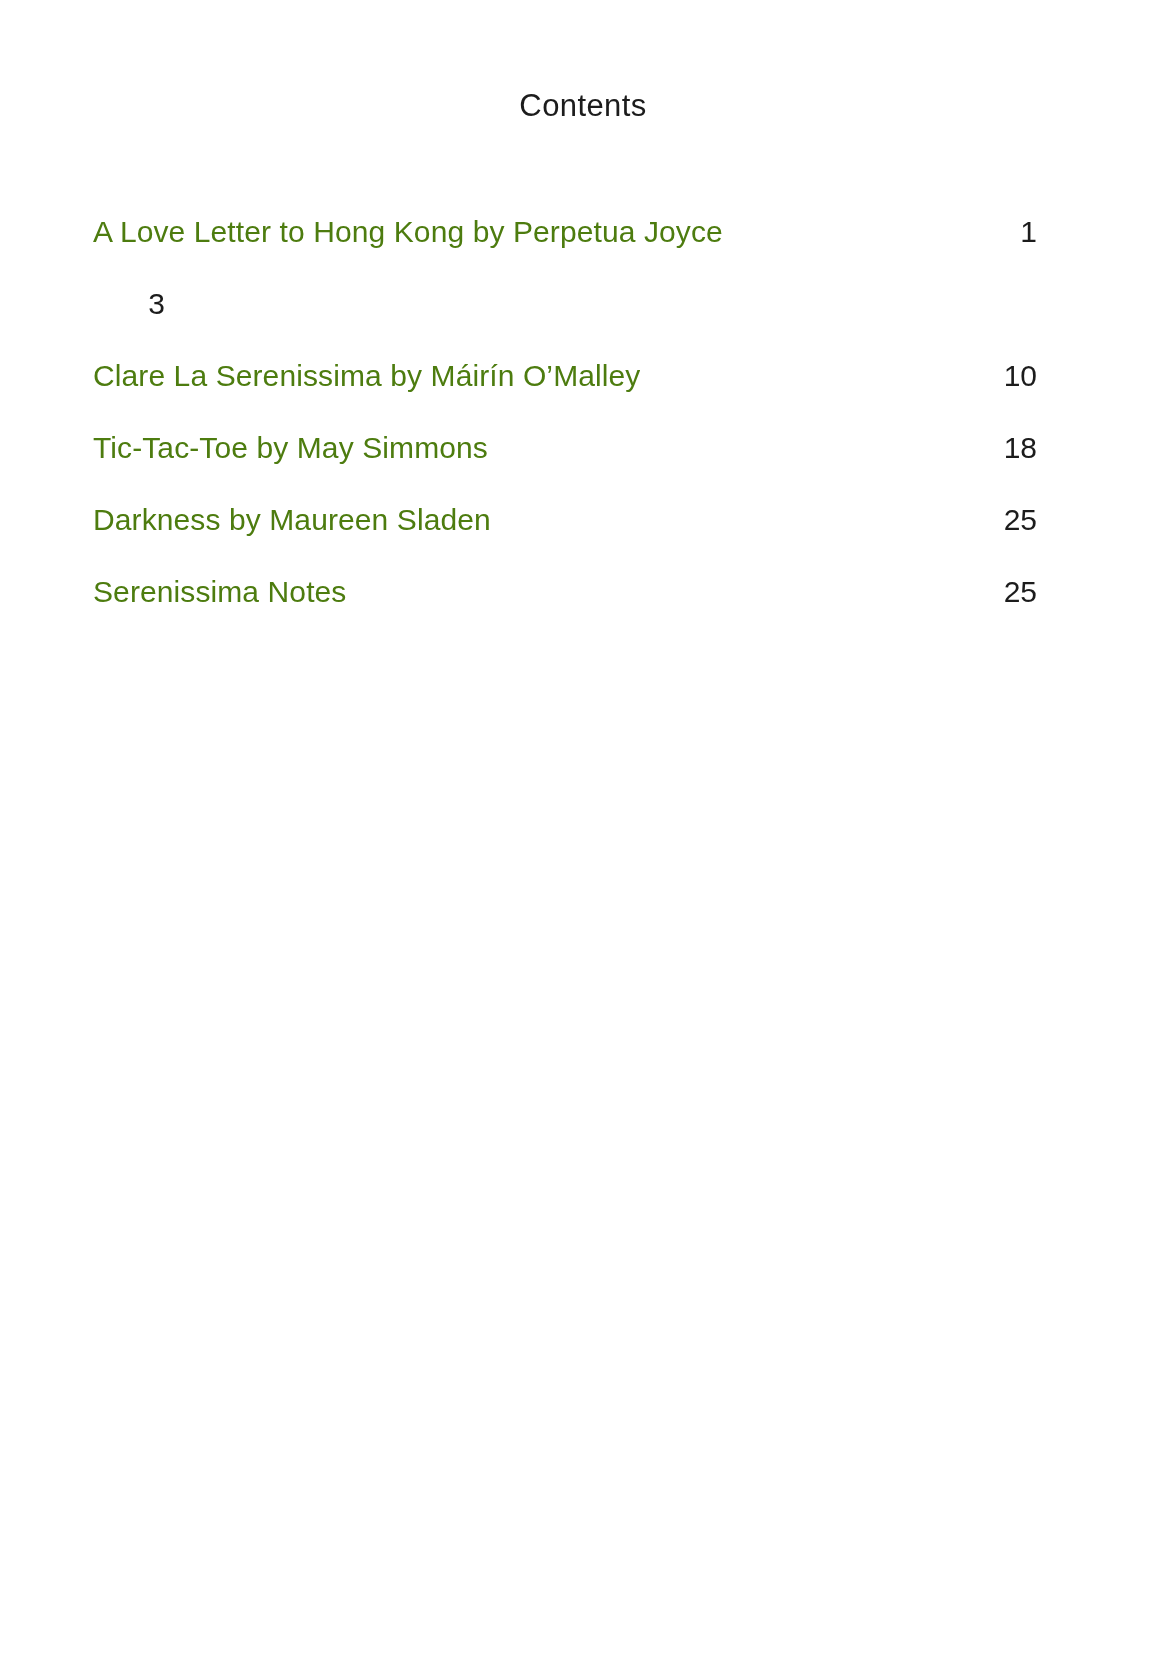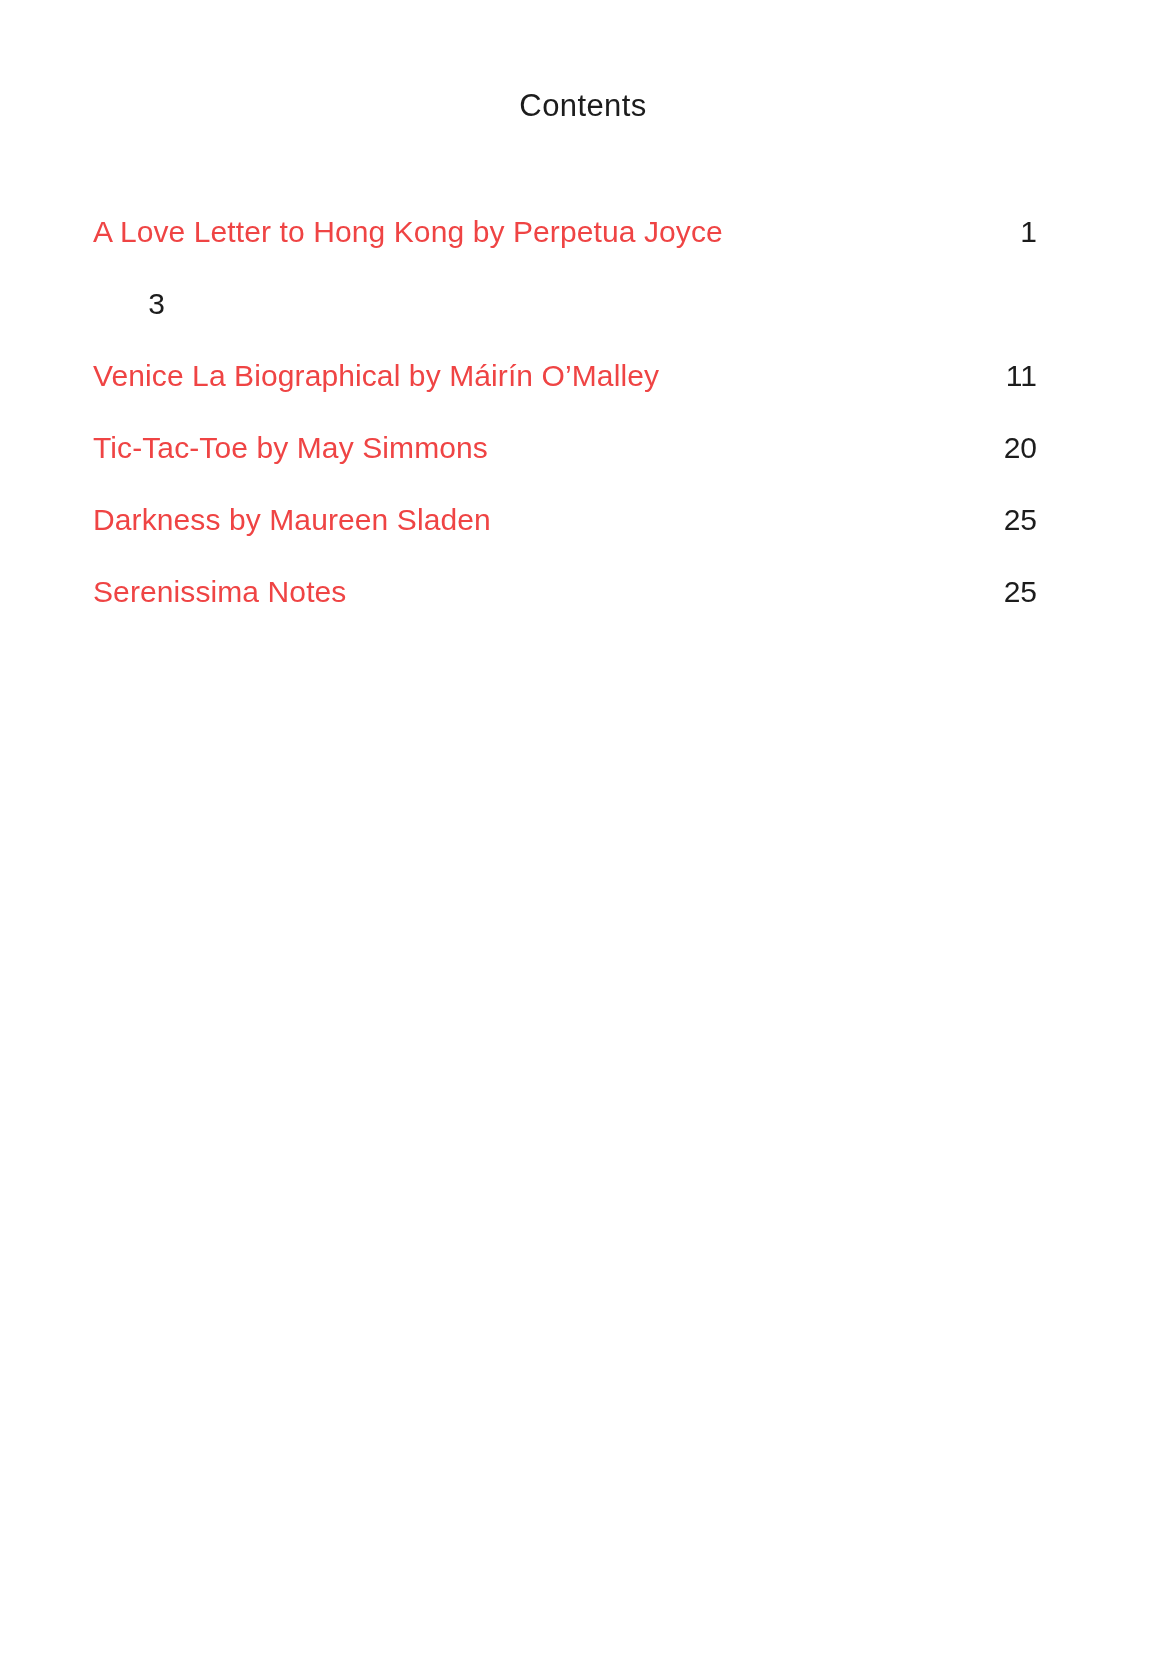--- a/index.html
+++ b/index.html
@@ -44,21 +44,21 @@
     align-items: baseline;
     justify-content: space-between;
     height: 72px;
     line-height: 72px;
     white-space: nowrap;
   }
   .toc-entry {
     font-size: 30px;
     font-weight: 300;
     letter-spacing: 0.1px;
-    color: #ef4444;
+    color: #4d7c0f;
     flex: 0 1 auto;
     overflow: hidden;
     text-overflow: clip;
   }
   .toc-page {
     font-size: 30px;
     font-weight: 300;
     color: #1c1c1c;
     flex: 0 0 auto;
     text-align: right;
@@ -78,27 +78,27 @@
     <div class="toc-row">
       <span class="toc-entry">A Love Letter to Hong Kong by Perpetua Joyce</span>
       <span class="toc-page">1</span>
     </div>
 
     <div class="toc-row">
       <span class="toc-page">3</span>
     </div>
 
     <div class="toc-row">
-      <span class="toc-entry">Venice La Biographical by Máirín O’Malley</span>
-      <span class="toc-page">11</span>
+      <span class="toc-entry">Clare La Serenissima by Máirín O’Malley</span>
+      <span class="toc-page">10</span>
     </div>
 
     <div class="toc-row">
       <span class="toc-entry">Tic-Tac-Toe by May Simmons</span>
-      <span class="toc-page">20</span>
+      <span class="toc-page">18</span>
     </div>
 
     <div class="toc-row">
       <span class="toc-entry">Darkness by Maureen Sladen</span>
       <span class="toc-page">25</span>
     </div>
 
     <div class="toc-row">
       <span class="toc-entry">Serenissima Notes</span>
       <span class="toc-page">25</span>

